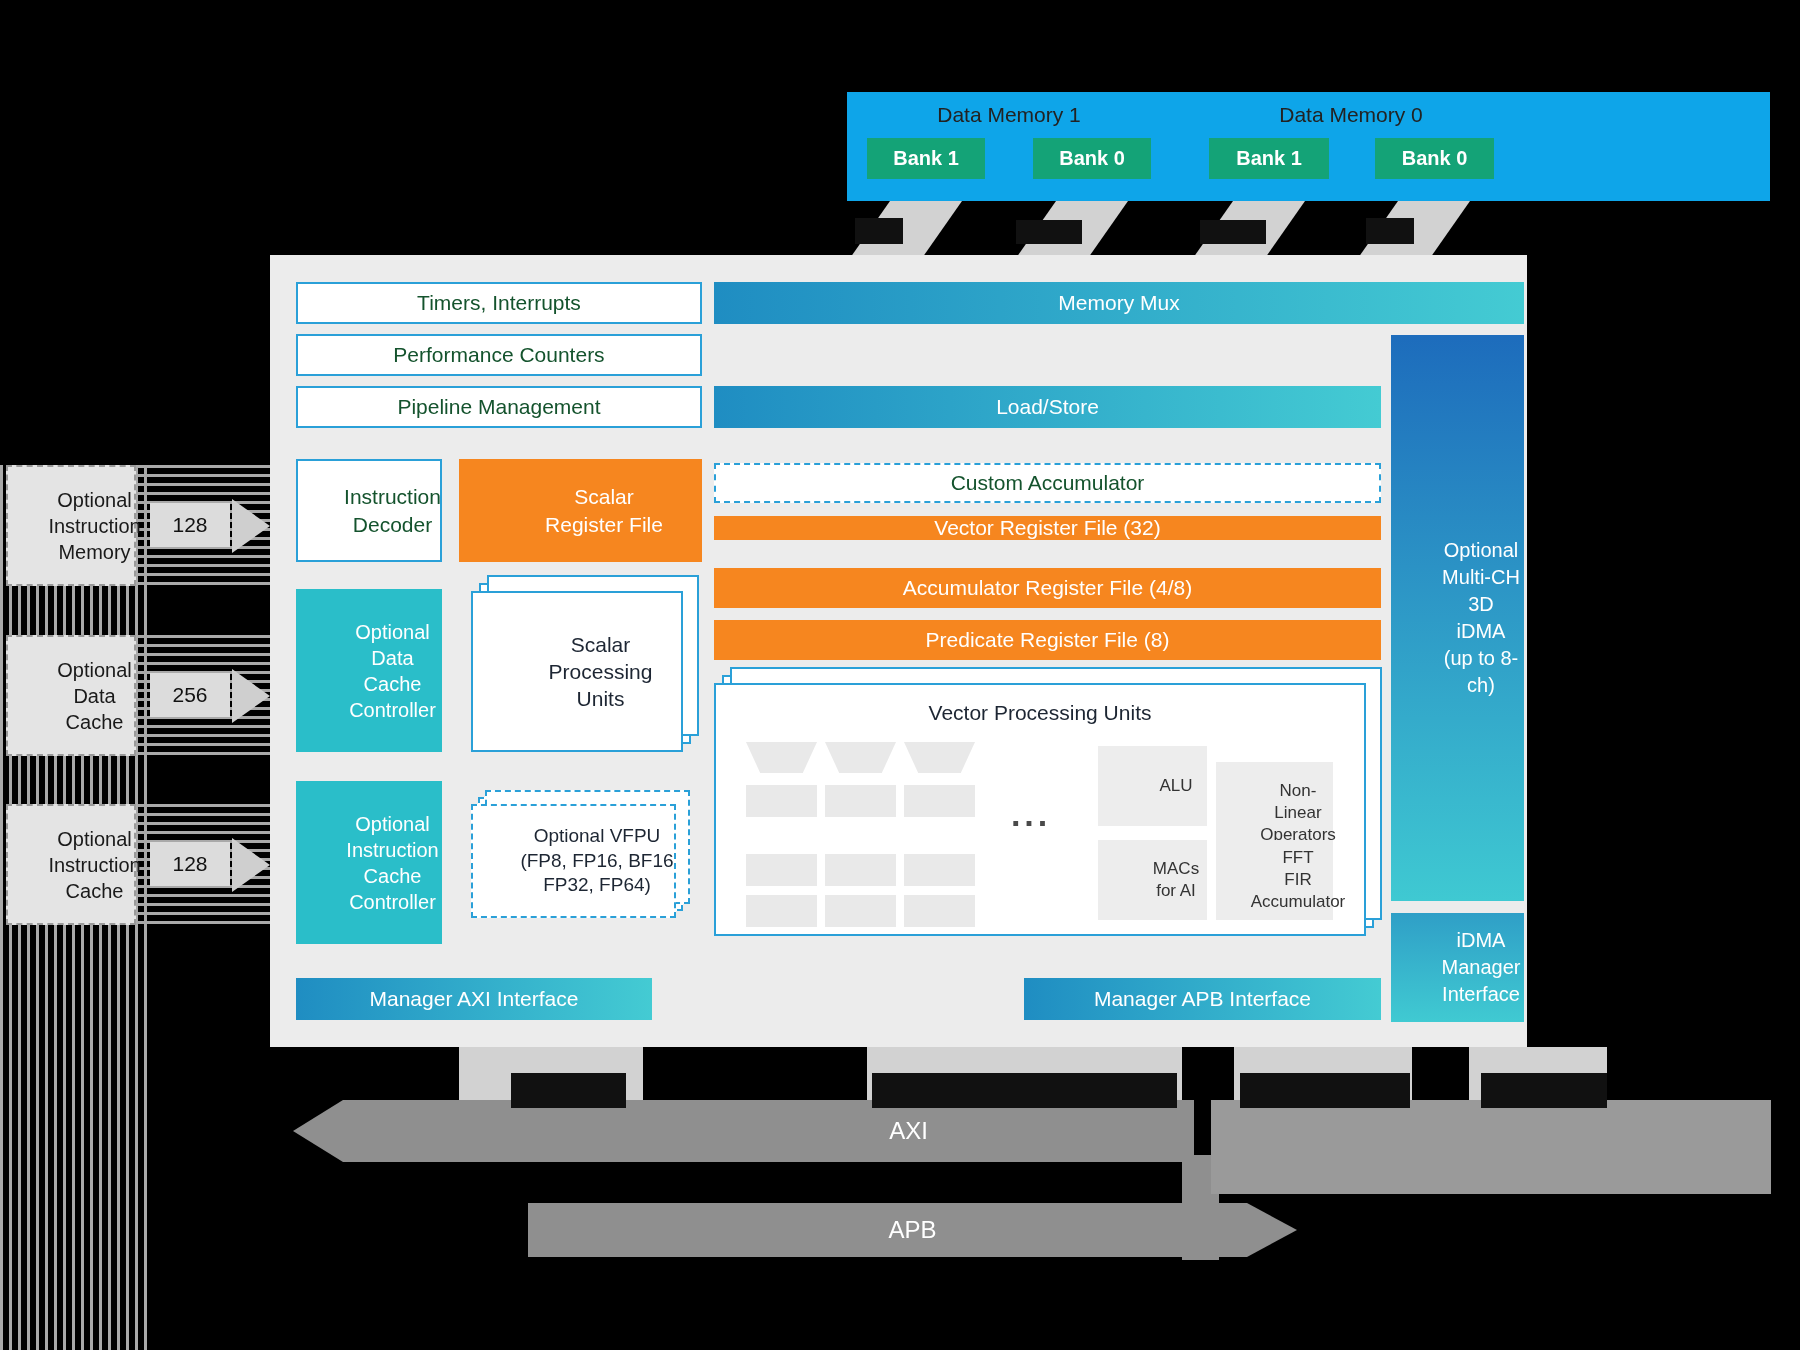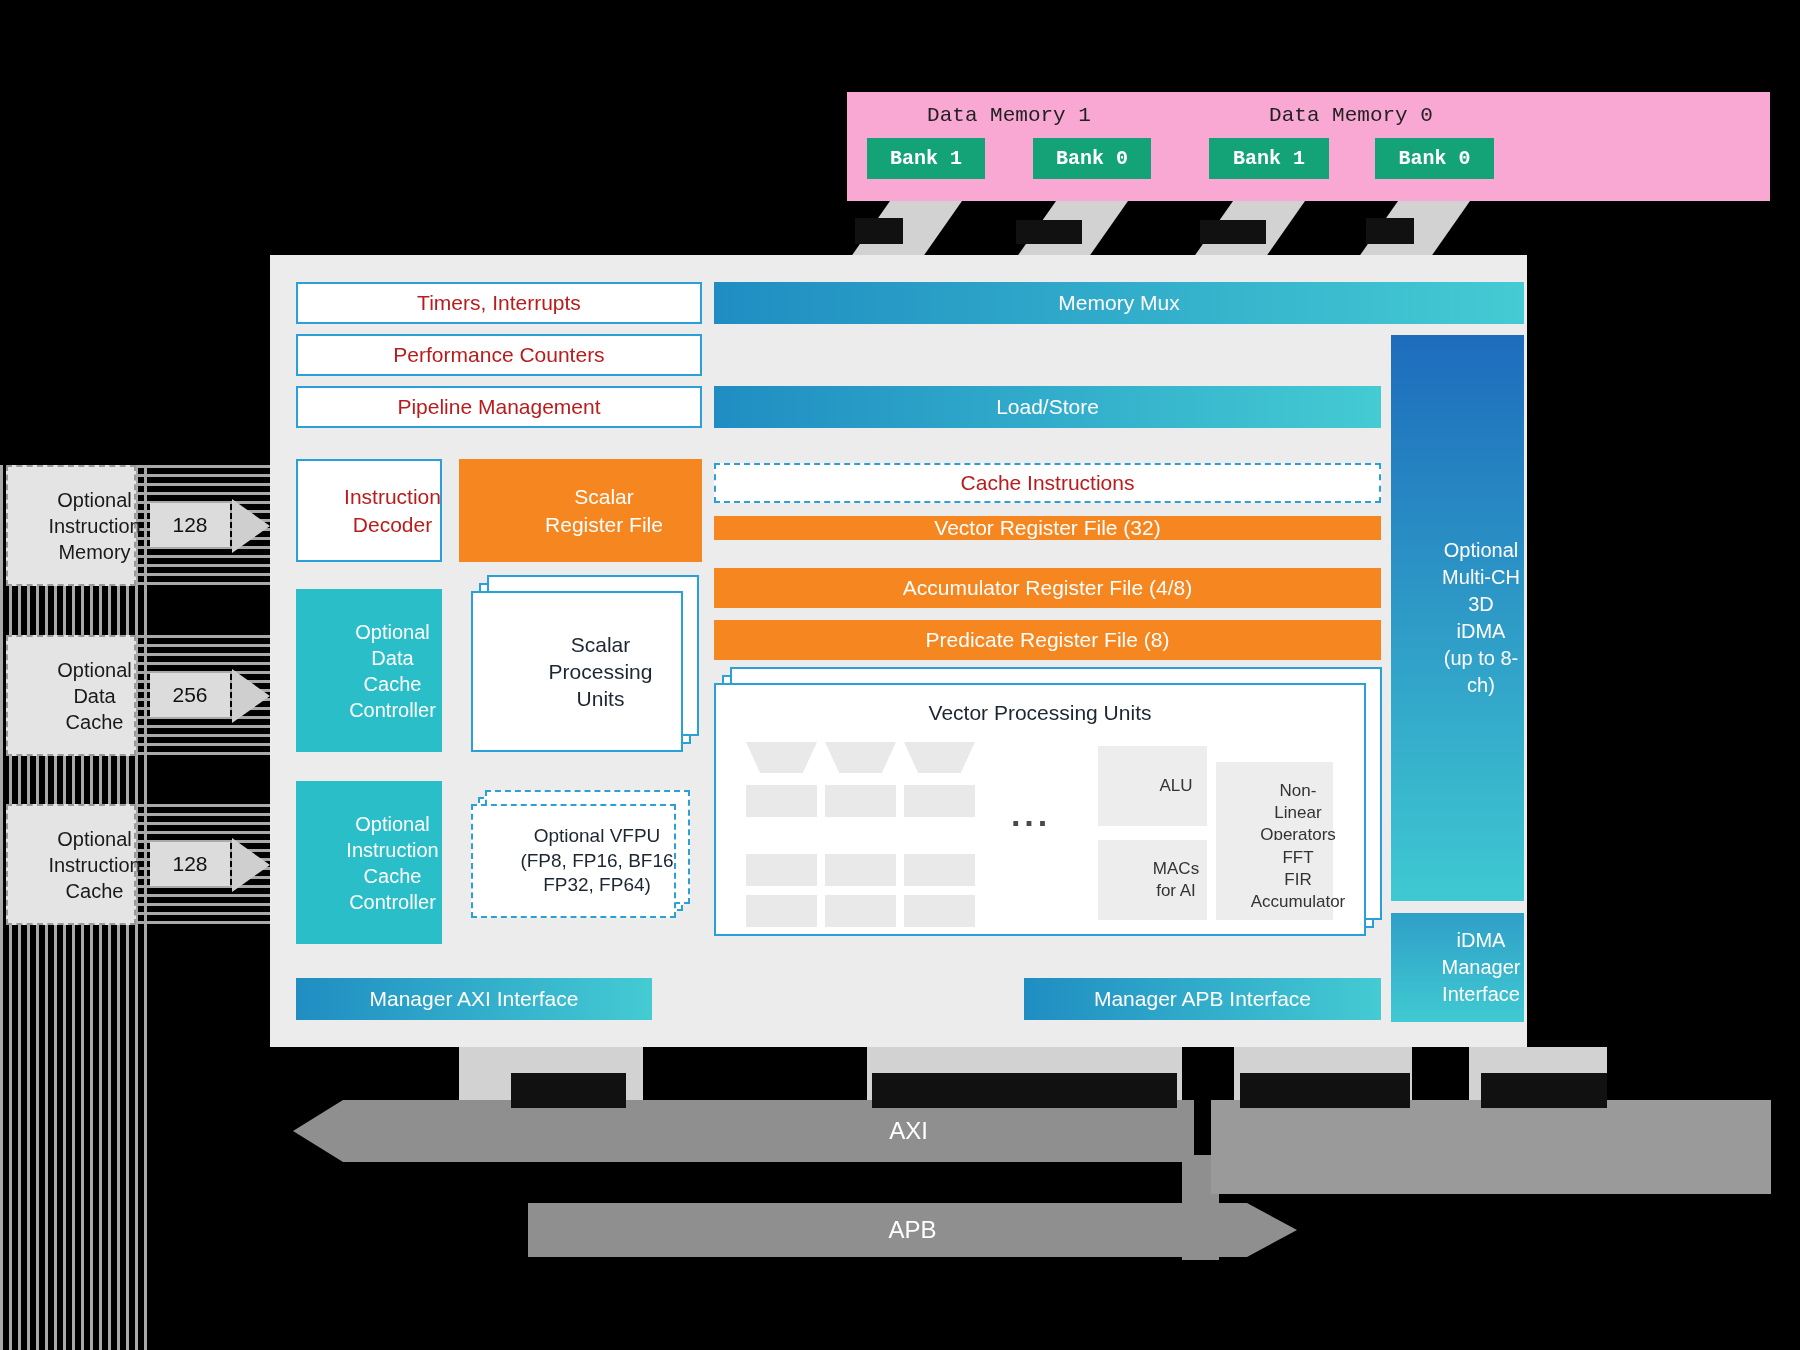--- a/index.html
+++ b/index.html
@@ -11,30 +11,30 @@
   .flexc { display:flex; align-items:center; justify-content:center; text-align:center; }
   .pre { white-space:pre-line;padding-left:47px; }
 
   .hatchv { background:repeating-linear-gradient(90deg,#a9a9a9 0 3px,transparent 3px 9px); }
   .hatchh { background:repeating-linear-gradient(180deg,#a9a9a9 0 3px,transparent 3px 9px); }
   .arr-r { background:#cfcfcf; clip-path:polygon(0 0,100% 50%,0 100%); }
   .buslabel { background:#dcdcdc; color:#111; font-size:21px; }
 
   .graybox { background:#e4e4e4; border:2px dashed #9a9a9a; color:#1a1a1a; font-size:20px; line-height:1.3; }
 
-  .toppanel { background:#f9a8d4;font-family:Liberation Mono, monospace; }
+  .toppanel { background:#0ea5e9; }
   .dmlabel { color:#222; font-size:21px; }
   .green { background:#14a377; color:#fff; font-size:20px; font-weight:600; }
 
   .ribbon { background:#d2d2d2; transform:skewX(-35deg); transform-origin:top left; }
   .slab { background:#d2d2d2; }
   .redact { background:#111; }
 
   .panel { background:#ececec; z-index:0; }
-  .wbox { background:#fff; border:2px solid #2aa0d8; color:#b91c1c; font-size:21px; line-height:1.3; }
+  .wbox { background:#fff; border:2px solid #2aa0d8; color:#14532d; font-size:21px; line-height:1.3; }
   .dashedb { border-style:dashed; }
   .orange { background:#f6861f; color:#fff; font-size:21px; font-weight:500; line-height:1.3; }
   .tealbox { background:#2abec9; color:#fff; font-size:20px; font-weight:500; line-height:1.3; }
   .gradbar { background:linear-gradient(90deg,#1f8dc2 0%,#44cbd3 100%); color:#fff; font-size:21px; font-weight:500; }
 
   .stack { background:#fff; border:2px solid #2aa0d8; color:#1d2633; font-size:21px; line-height:1.3; }
   .stack::before,.stack::after { content:""; position:absolute; inset:-2px; background:#fff; border:2px solid #2aa0d8; z-index:-1; }
   .stack::before { transform:translate(8px,-8px); }
   .stack::after  { transform:translate(16px,-16px); }
 
@@ -112,21 +112,21 @@
     <div class="abs wbox flexc" style="left:26px;top:131px;width:406px;height:42px">Pipeline Management</div>
 
     <div class="abs gradbar flexc" style="left:444px;top:27px;width:810px;height:42px">Memory Mux</div>
     <div class="abs gradbar flexc" style="left:444px;top:131px;width:667px;height:42px">Load/Store</div>
 
     <div class="abs wbox flexc pre" style="left:26px;top:204px;width:146px;height:103px">Instruction
 Decoder</div>
     <div class="abs orange flexc pre" style="left:189px;top:204px;width:243px;height:103px">Scalar
 Register File</div>
 
-    <div class="abs wbox dashedb flexc" style="left:444px;top:208px;width:667px;height:40px">Cache Instructions</div>
+    <div class="abs wbox dashedb flexc" style="left:444px;top:208px;width:667px;height:40px">Custom Accumulator</div>
     <div class="abs orange flexc" style="left:444px;top:261px;width:667px;height:24px">Vector Register File (32)</div>
     <div class="abs orange flexc" style="left:444px;top:313px;width:667px;height:40px">Accumulator Register File (4/8)</div>
     <div class="abs orange flexc" style="left:444px;top:365px;width:667px;height:40px">Predicate Register File (8)</div>
 
     <div class="abs tealbox flexc pre" style="left:26px;top:334px;width:146px;height:163px">Optional
 Data
 Cache
 Controller</div>
     <div class="abs stack flexc pre" style="left:201px;top:336px;width:212px;height:161px">Scalar
 Processing

